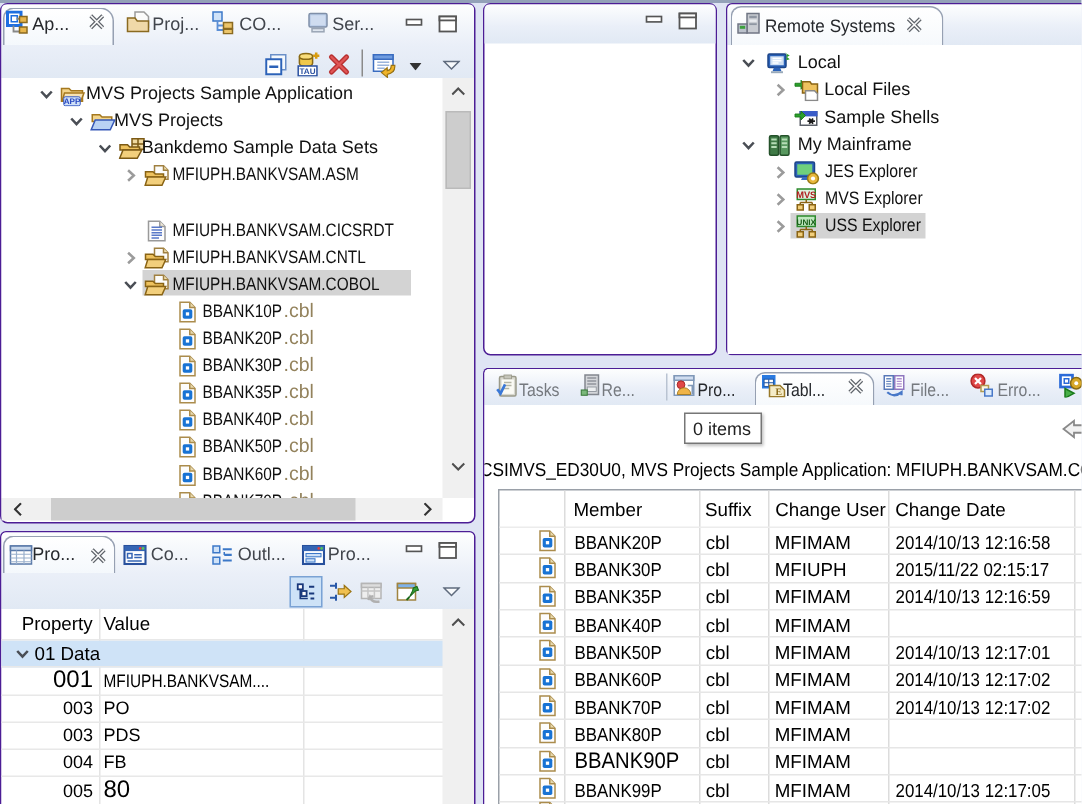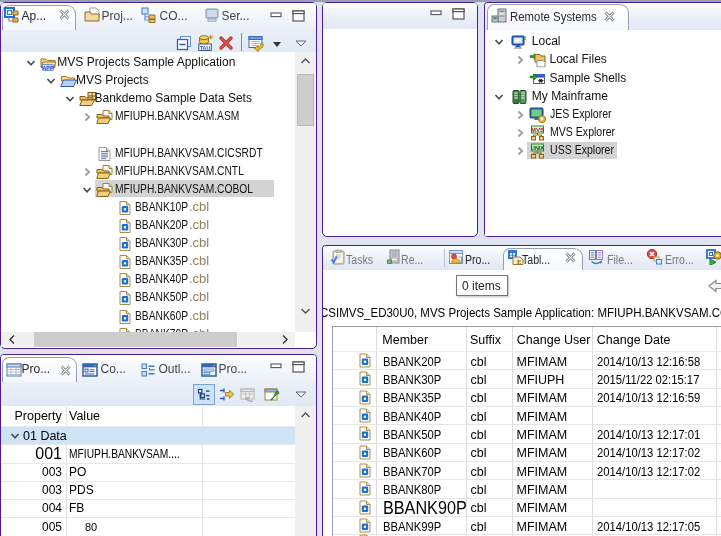--- a/index.html
+++ b/index.html
@@ -464,21 +464,21 @@
       <div class="abs" style="left:22px;top:20.6px;height:18px;line-height:18px;font-size:12.5px">01 Data</div>
       <div class="abs" style="left:0;top:38.8px;width:61px;height:18px;line-height:18px;text-align:right;font-size:16px">001</div>
       <div class="abs" style="left:68px;top:38.8px;height:18px;line-height:18px;font-size:12px"><span class="cap">MFIUPH.BANKVSAM....</span></div>
       <div class="abs" style="left:0;top:57.0px;width:61px;height:18px;line-height:18px;text-align:right;font-size:12px">003</div>
       <div class="abs" style="left:68px;top:57.0px;height:18px;line-height:18px;font-size:12px">PO</div>
       <div class="abs" style="left:0;top:75.19999999999999px;width:61px;height:18px;line-height:18px;text-align:right;font-size:12px">003</div>
       <div class="abs" style="left:68px;top:75.19999999999999px;height:18px;line-height:18px;font-size:12px">PDS</div>
       <div class="abs" style="left:0;top:93.4px;width:61px;height:18px;line-height:18px;text-align:right;font-size:12px">004</div>
       <div class="abs" style="left:68px;top:93.4px;height:18px;line-height:18px;font-size:12px">FB</div>
       <div class="abs" style="left:0;top:111.6px;width:61px;height:18px;line-height:18px;text-align:right;font-size:12px">005</div>
-      <div class="abs" style="left:84px;top:111.6px;height:18px;line-height:18px;font-size:11px">80</div>
+      <div class="abs" style="left:68px;top:111.6px;height:18px;line-height:18px;font-size:16px">80</div>
       <div class="abs" style="left:0;top:20.1px;width:315px;height:1px;background:#e8e8e8"></div>
       <div class="abs" style="left:0;top:38.3px;width:315px;height:1px;background:#e8e8e8"></div>
       <div class="abs" style="left:0;top:56.5px;width:315px;height:1px;background:#e8e8e8"></div>
       <div class="abs" style="left:0;top:74.69999999999999px;width:315px;height:1px;background:#e8e8e8"></div>
       <div class="abs" style="left:0;top:92.9px;width:315px;height:1px;background:#e8e8e8"></div>
       <div class="abs" style="left:0;top:111.1px;width:315px;height:1px;background:#e8e8e8"></div>
     </div>
     <div class="abs" style="left:294px;top:51px;width:21px;height:134px;background:#f0f0f0">
       <div class="abs" style="left:6px;top:6px">
         <svg width="9" height="6" viewBox="0 0 9 6" style="">
@@ -848,21 +848,21 @@
         <div class="abs" style="left:183.7px;top:153.70000000000002px;height:18px;line-height:18px;font-size:12.5px">MFIMAM</div>
         <div class="abs" style="left:0;top:188.6px;width:391px;height:1px;background:#e6e6e6"></div>
         <div class="abs" style="left:26.19999999999999px;top:172.25px">
           <svg width="12" height="15" viewBox="0 0 12 15" style="">
             <path d="M1 1 h6.5 l3.5 3.5 V14 H1 z" fill="#fdfdfc" stroke="#ab8c4c"></path>
             <path d="M7.5 1 v3.5 H11" fill="#e8d9ae" stroke="#ab8c4c"></path>
             <rect x="2.8" y="5.6" width="6.4" height="6.4" rx="1.2" fill="#1873d4"></rect>
             <rect x="4.9" y="7.7" width="2.2" height="2.2" fill="#fff"></rect>
           </svg>
         </div>
-        <div class="abs" style="left:50.19999999999999px;top:172.05px;height:18px;line-height:18px;font-size:18px"><span class="c90">BBANK90P</span></div>
+        <div class="abs" style="left:50.19999999999999px;top:172.05px;height:18px;line-height:18px;font-size:15px"><span class="c90">BBANK90P</span></div>
         <div class="abs" style="left:137.7px;top:172.05px;height:18px;line-height:18px;font-size:12.5px">cbl</div>
         <div class="abs" style="left:183.7px;top:172.05px;height:18px;line-height:18px;font-size:12.5px">MFIMAM</div>
         <div class="abs" style="left:0;top:206.95px;width:391px;height:1px;background:#e6e6e6"></div>
         <div class="abs" style="left:26.19999999999999px;top:190.6px">
           <svg width="12" height="15" viewBox="0 0 12 15" style="">
             <path d="M1 1 h6.5 l3.5 3.5 V14 H1 z" fill="#fdfdfc" stroke="#ab8c4c"></path>
             <path d="M7.5 1 v3.5 H11" fill="#e8d9ae" stroke="#ab8c4c"></path>
             <rect x="2.8" y="5.6" width="6.4" height="6.4" rx="1.2" fill="#1873d4"></rect>
             <rect x="4.9" y="7.7" width="2.2" height="2.2" fill="#fff"></rect>
           </svg>

